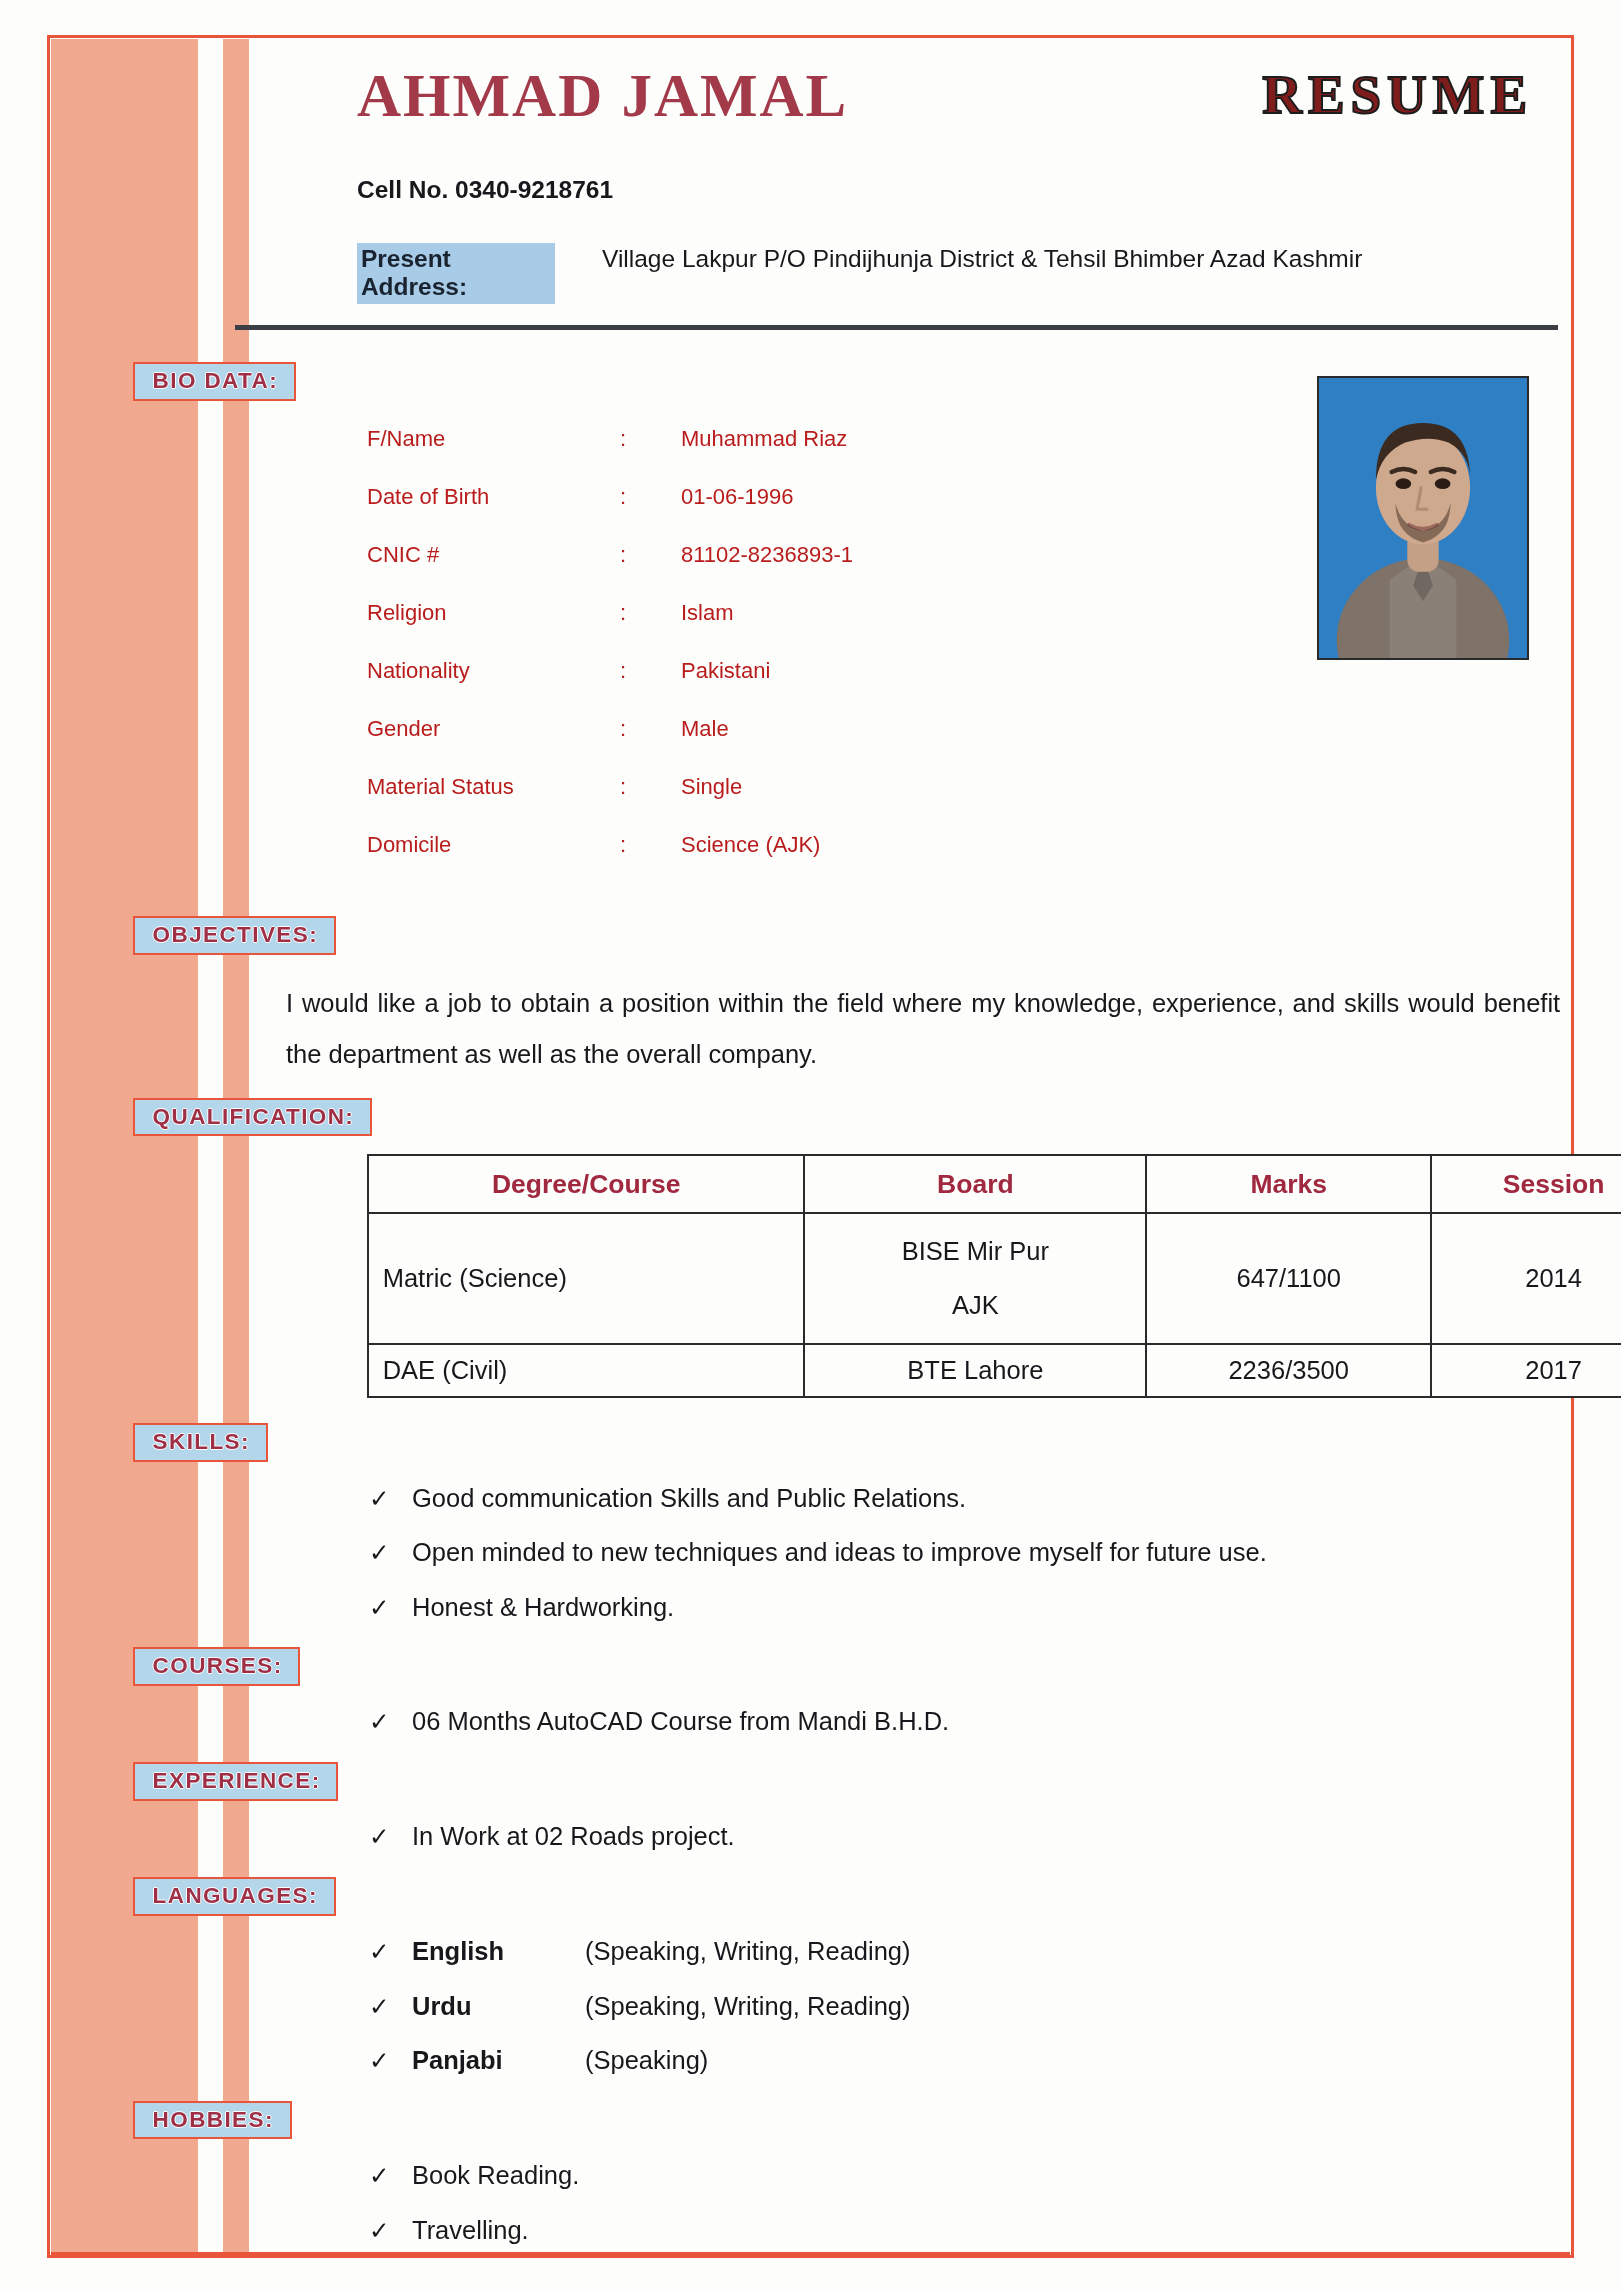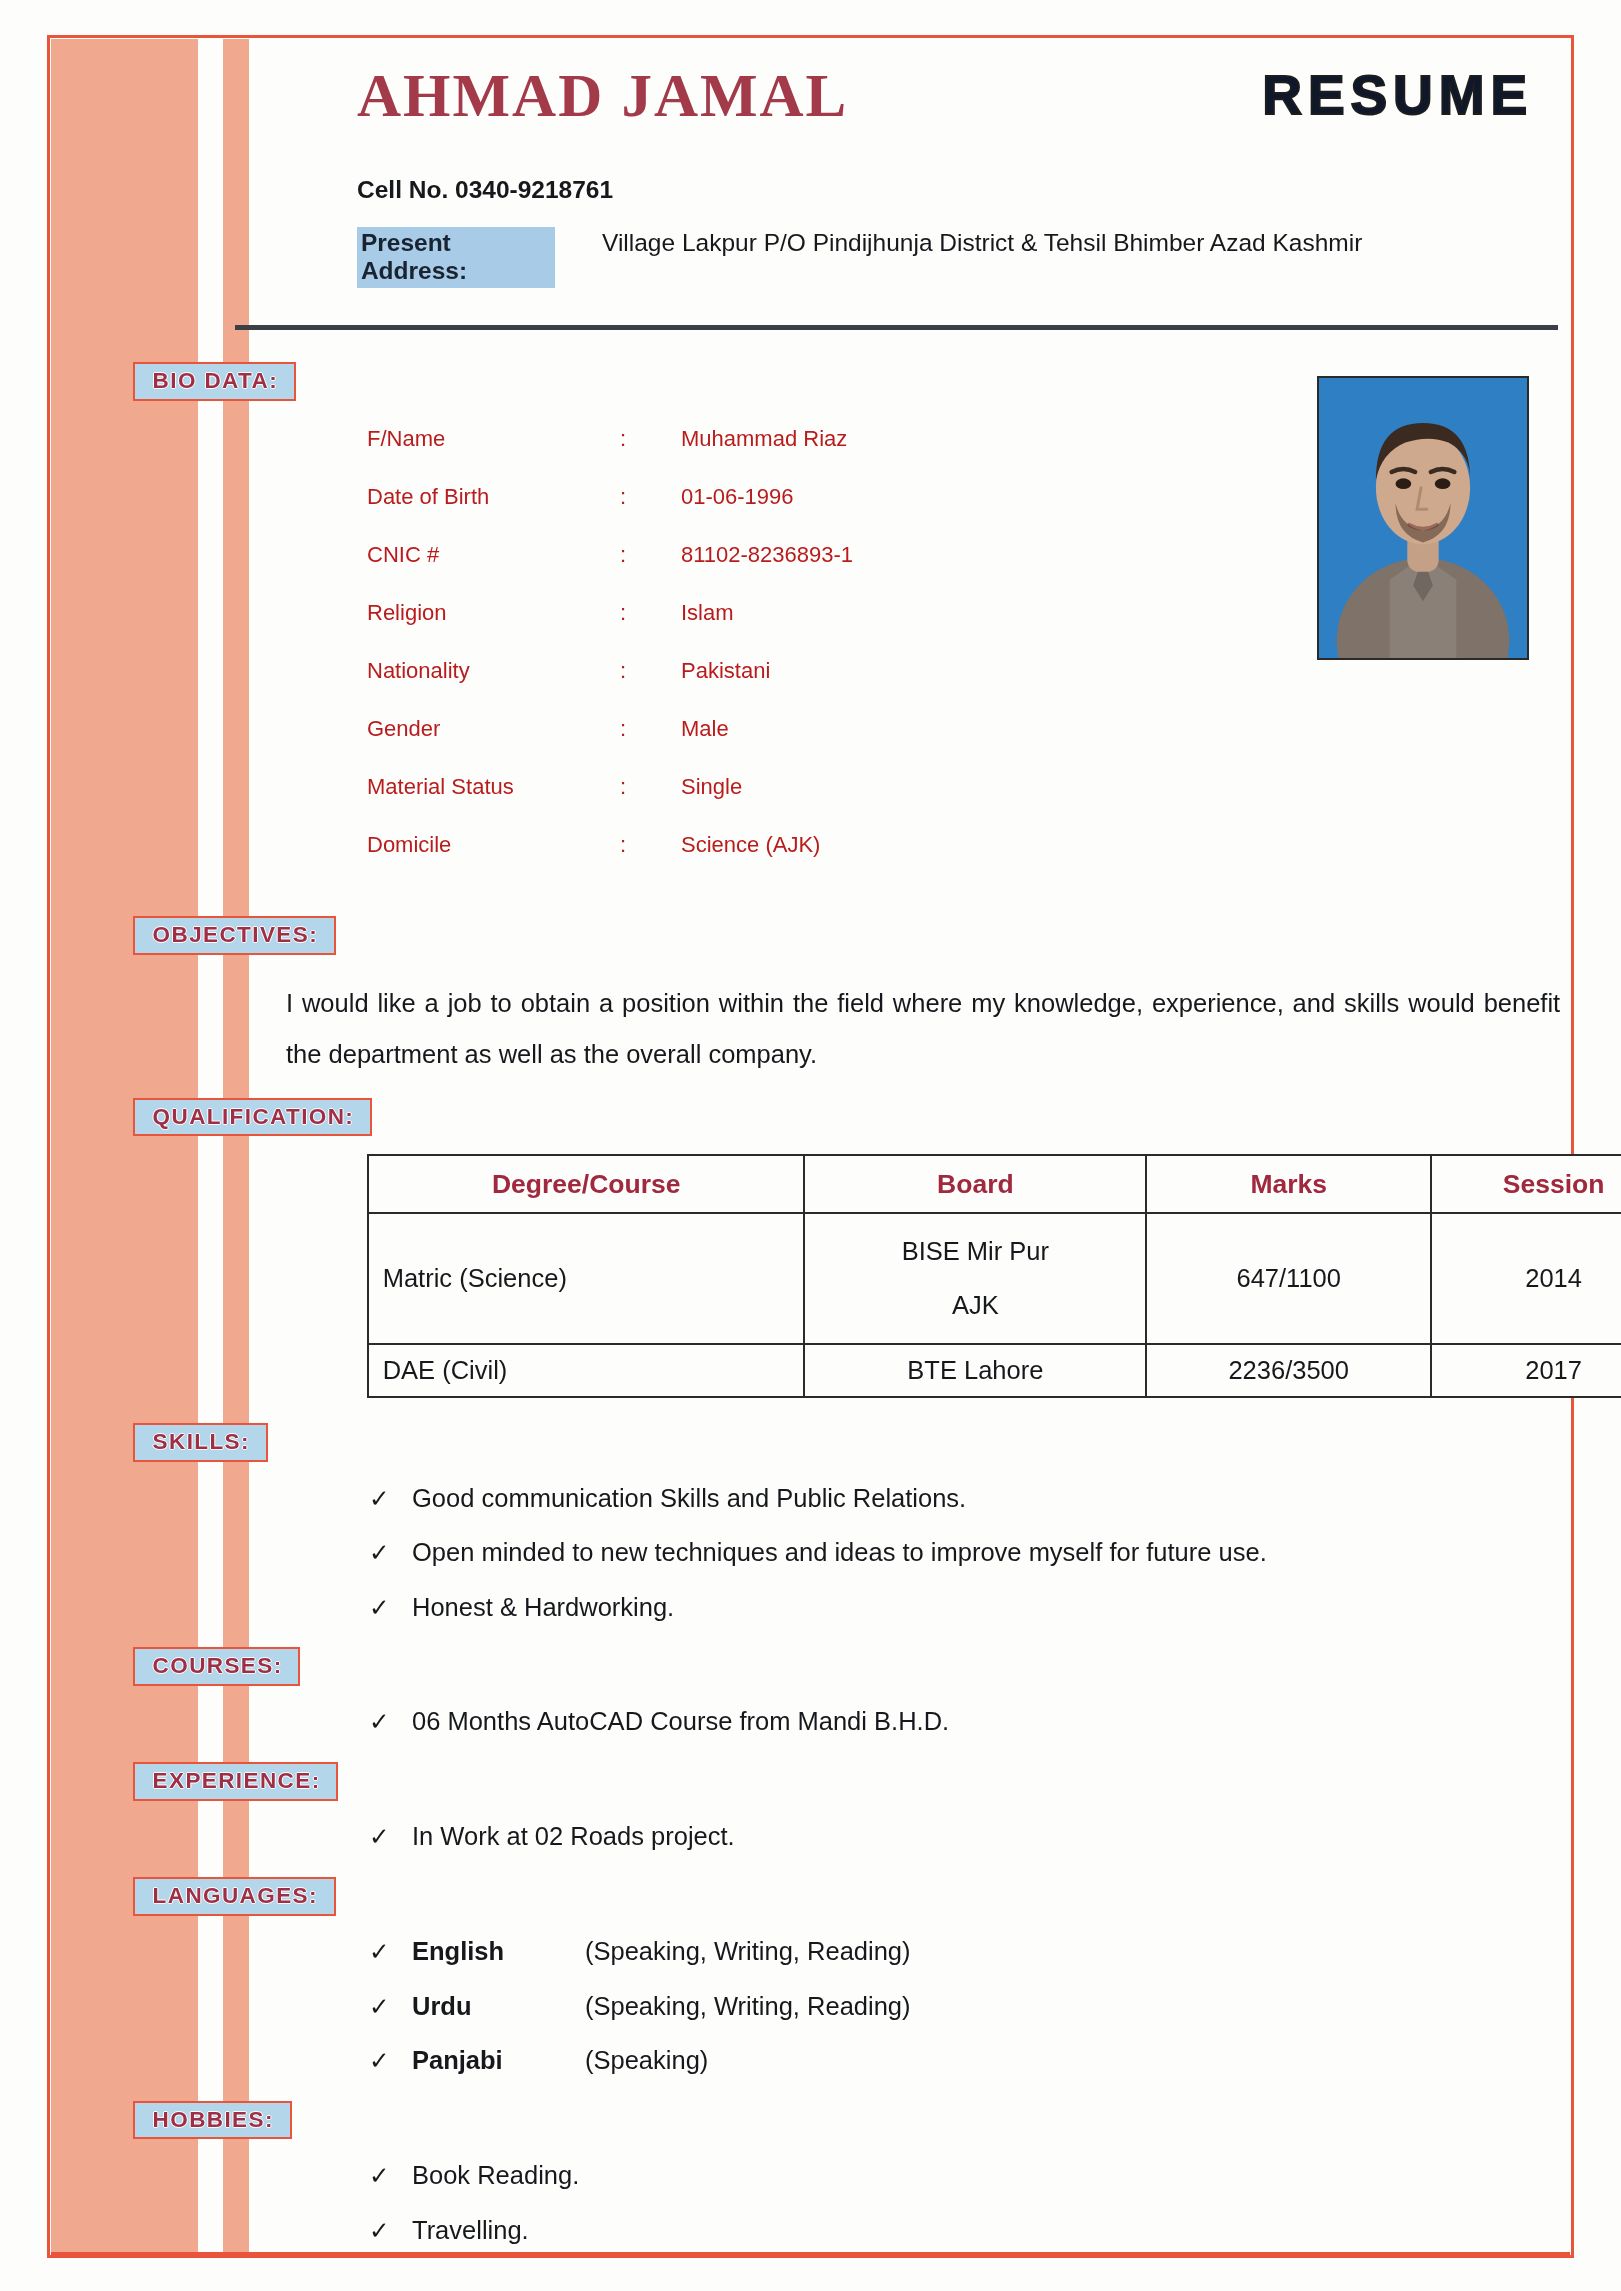--- a/index.html
+++ b/index.html
@@ -90,45 +90,45 @@
     font-family: "Liberation Serif", serif;
     font-size: 61px;
     font-weight: bold;
     color: #a33a4a;
     letter-spacing: 2px;
   }
   .resume-word {
     position: absolute;
     right: 37px;
     top: 23.5px;
-    font-family: Liberation Sans, sans-serif;
+    font-family: Liberation Serif, serif;
     font-size: 55px;
     font-weight: bold;
     letter-spacing: 5.9px;
-    color: #0f172a;
+    color: #7f1d1d;
     -webkit-text-stroke: 2px #1d1d1d;
     text-shadow: 0 0 0 #1d1d1d;
   }
   .cell-line {
     position: absolute;
     left: 104px;
     top: 137px;
     font-size: 24.5px;
     color: #16181c;
     font-weight: 600;
   }
   .addr-row {
     position: absolute;
     left: 104px;
     font-size: 24.5px;
     color: #16181c;
     display: flex;
     align-items: baseline;
   }
-  .addr-row.r1 { top: 188px; }
+  .addr-row.r1 { top: 204px; }
   .addr-row.r2 { top: 235px; }
   .addr-label {
     background: #a8cbe8;
     font-weight: bold;
     color: #1a2430;
     padding: 2px 3.9px 2.9px 3.9px;
     width: 198px;
     box-sizing: border-box;
     display: inline-block;
   }

